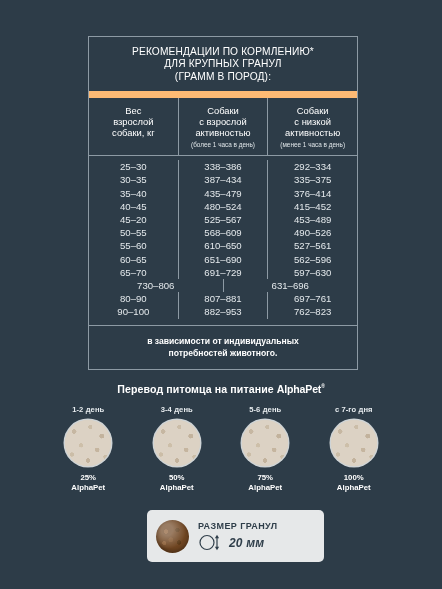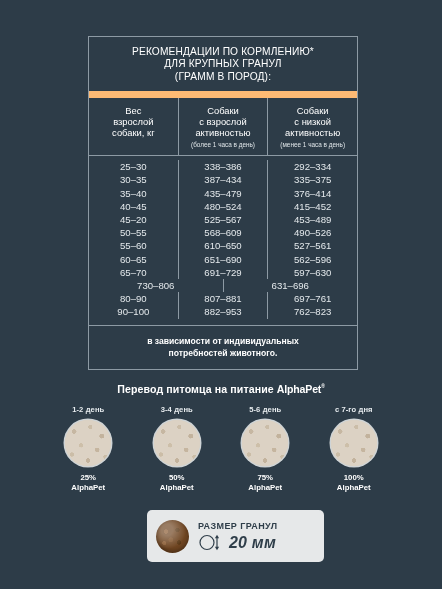--- a/index.html
+++ b/index.html
@@ -234,21 +234,21 @@
     letter-spacing: 0.4px;
     color: #2f3e4a;
   }
   .granule-size {
     display: flex;
     align-items: center;
     margin-top: 3px;
   }
   .size-icon { flex: 0 0 auto; display: block; }
   .granule-value {
-    font-size: 16px;
+    font-size: 12px;
     font-weight: bold;
     font-style: italic;
     margin-left: 5px;
     color: #2f3e4a;
     letter-spacing: 0.2px;
   }
 </style>
 </head>
 <body>
 

